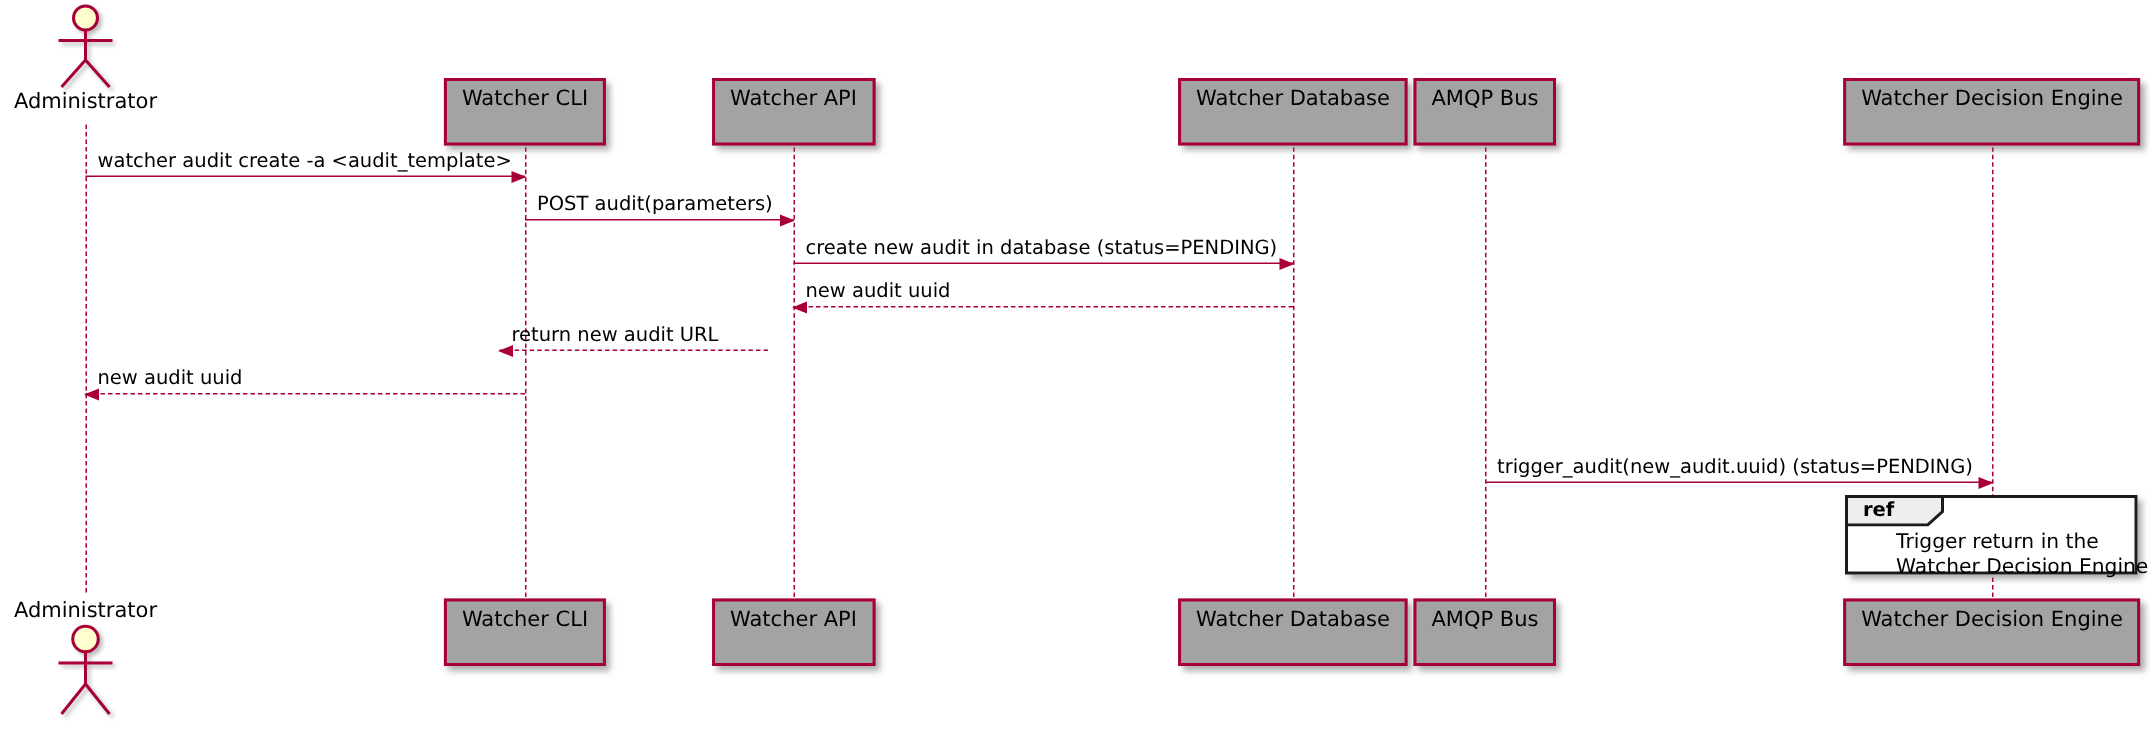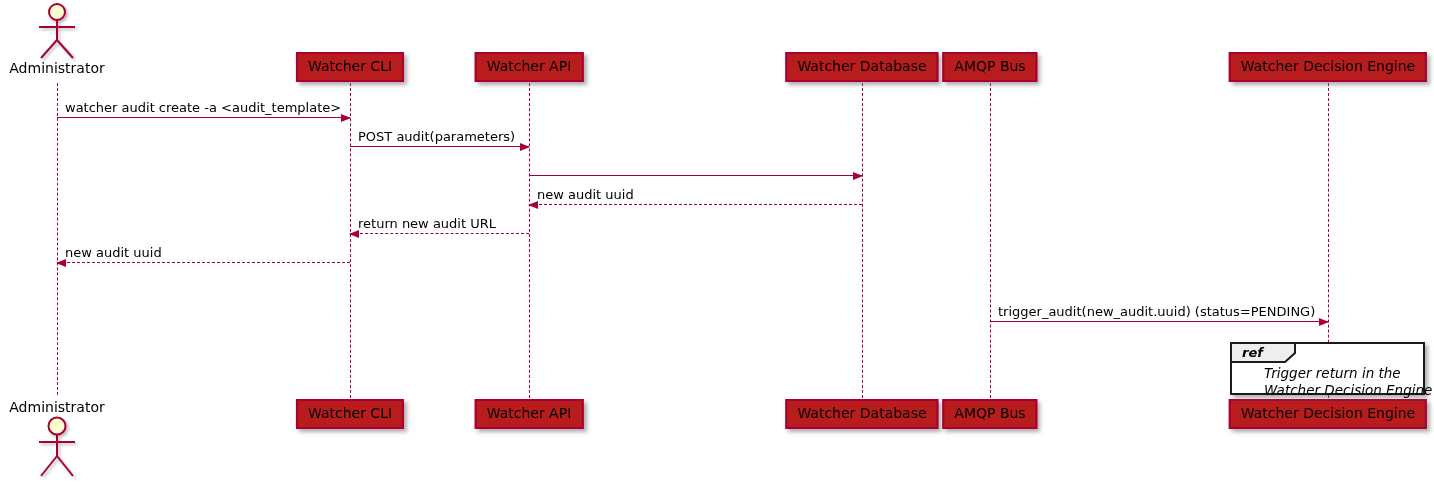--- a/index.html
+++ b/index.html
@@ -13,24 +13,24 @@
   }
   .lifeline{
     position:absolute;
     width:0;
     border-left:1px dashed #A80036;
     z-index:1;
   }
   .pbox{
     position:absolute;
     transform:translateX(-50%);
-    background:#b91c1c;
+    background:#a3a3a3;
     border:2px solid #A80036;
     box-shadow:3px 3px 4px rgba(110,110,110,.55);
-    padding:4px 10px 6px 10px;
+    padding:4px 10px 21px 10px;
     font-size:14px;
     white-space:nowrap;
     z-index:3;
   }
   .actor-label{
     position:absolute;
     transform:translateX(-50%);
     font-size:14px;
     white-space:nowrap;
     z-index:3;
@@ -62,27 +62,26 @@
     position:absolute;
     bottom:-4px;
     width:0;height:0;
     border-top:4px solid transparent;
     border-bottom:4px solid transparent;
   }
   .arrowhead.dir-right{right:-1px;border-left:10px solid #A80036;}
   .arrowhead.dir-left{left:-1px;border-right:10px solid #A80036;}
   .refbox{
     position:absolute;
-    left:1230px;top:342px;
+    left:1230px;top:330px;
     width:191px;height:49px;
     background:#ffffff;
     border:2px solid #1b1b1b;
     box-shadow:3px 3px 4px rgba(110,110,110,.55);
     z-index:4;
-    font-style:italic;
   }
   .ref-tab{
     position:absolute;
     left:-2px;top:-2px;
     width:68px;height:21px;
   }
   .ref-tab-label{
     position:absolute;
     left:10px;top:1px;
     font-size:13px;
@@ -129,31 +128,32 @@
     <div class="arrowhead dir-right"></div>
   </div>
 
   <div class="msg" style="left:57px;top:102px;width:293px;">
     <div class="msg-label">watcher audit create -a &lt;audit_template&gt;</div>
     <div class="msg-line"></div>
     <div class="arrowhead dir-right"></div>
   </div>
 
   <div class="msg" style="left:529px;top:160px;width:333px;">
+    <div class="msg-label">create new audit in database (status=PENDING)</div>
     <div class="msg-line"></div>
     <div class="arrowhead dir-right"></div>
   </div>
 
   <div class="msg" style="left:529px;top:189px;width:333px;">
     <div class="msg-label">new audit uuid</div>
     <div class="msg-line dashed"></div>
     <div class="arrowhead dir-left"></div>
   </div>
 
-  <div class="msg" style="left:350px;top:218px;width:179px;">
+  <div class="msg" style="left:333px;top:218px;width:179px;">
     <div class="msg-label">return new audit URL</div>
     <div class="msg-line dashed"></div>
     <div class="arrowhead dir-left"></div>
   </div>
 
   <div class="msg" style="left:57px;top:247px;width:293px;">
     <div class="msg-label">new audit uuid</div>
     <div class="msg-line dashed"></div>
     <div class="arrowhead dir-left"></div>
   </div>

